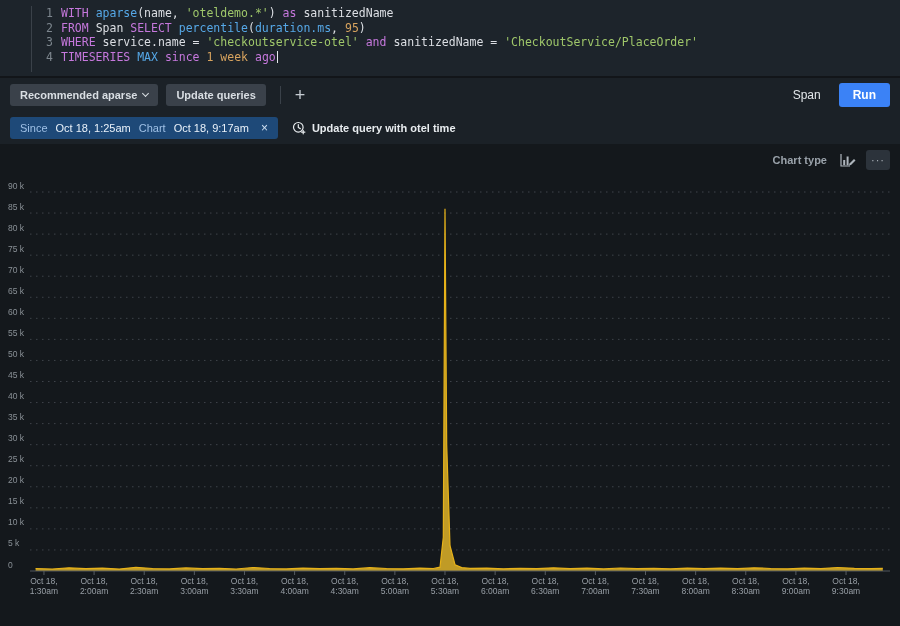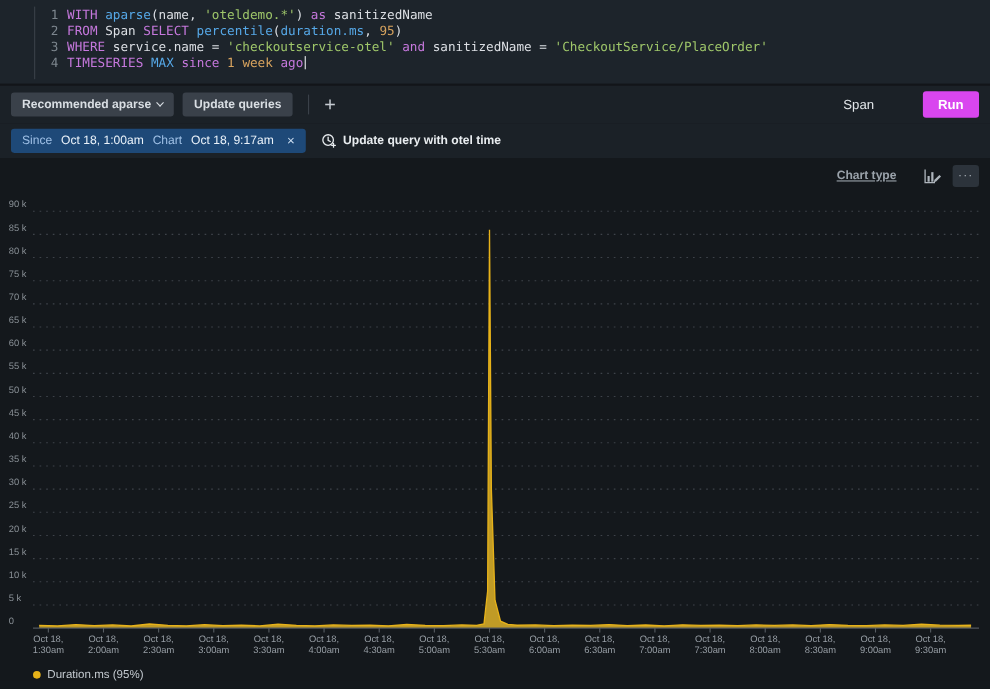--- a/index.html
+++ b/index.html
@@ -31,21 +31,21 @@
     gap:8px; font-size:11px; cursor:pointer; }
   .time-chip .k { color:#9fc0e6; }
   .time-chip .v { color:#eaf2fa; }
   .time-chip .x { color:#cfe0f2; font-size:12px; margin-left:4px; cursor:pointer; }
   .update-btn { background:none; border:none; display:flex; align-items:center; gap:6px;
     color:#e8ecef; font-size:11px; font-weight:600; cursor:pointer; }
 
   
   .chart-section { background:#14181c; }
   .chart-header { height:30px; display:flex; align-items:center; justify-content:flex-end; padding:2px 10px 0 0; gap:8px; }
-  .ct-label { color:#9aa2aa; font-size:11px; font-weight:600; margin-right:14px;text-decoration:underline; }
+  .ct-label { color:#9aa2aa; font-size:11px; font-weight:600; margin-right:2px; }
   .ct-select { width:126px; height:21px; background:#262c33; border:1px solid #4a525a; border-radius:3px;
     color:#d2d7dc; font-size:11px; display:flex; align-items:center; padding:0 8px; cursor:pointer; }
   .ct-select .chev { margin-left:auto; color:#aab1b8; }
   .icon-btn { background:none; border:none; color:#aeb5bc; cursor:pointer; display:flex; align-items:center; padding:2px; }
   .more-btn { width:24px; height:20px; background:#2c333b; border:none; border-radius:3px; color:#aab1b8;
     font-size:11px; letter-spacing:1px; line-height:10px; cursor:pointer; }
 
   .legend { display:flex; align-items:center; gap:6px; padding:4px 0 0 30px; }
   .legend-dot { width:7px; height:7px; border-radius:50%; }
   .legend-label { color:#c3c9cf; font-size:10.5px; }
@@ -71,27 +71,27 @@
   </button>
   <button class="pill-btn">
     <span>Update queries</span>
   </button>
   <div class="tb-divider"></div>
   <button class="plus-btn">
     <span>+</span>
   </button>
   <div class="tb-spacer"></div>
   <button class="clear-btn">Span</button>
-  <button class="run-btn" id="run-btn" style="background: #d946ef; margin-left: 26px;">Run</button>
+  <button class="run-btn" id="run-btn" style="background: #3b82f6;">Run</button>
 </div>
 
 <div class="chip-row">
   <div class="time-chip">
     <span class="k">Since</span>
-    <span class="v">Oct 18, 1:00am</span>
+    <span class="v">Oct 18, 1:25am</span>
     <span class="k">Chart</span>
     <span class="v">Oct 18, 9:17am</span>
     <span class="x">×</span>
   </div>
   <button class="update-btn">
     <svg width="14" height="14" viewBox="0 0 14 14">
       <circle cx="6.3" cy="6.3" r="4.8" fill="none" stroke="#e8ecef" stroke-width="1.2"></circle>
       <path d="M6.3 3.6 V6.5 L8.3 7.6" fill="none" stroke="#e8ecef" stroke-width="1.2" stroke-linecap="round"></path>
       <path d="M11.2 9.4 v3.4 M9.5 11.1 h3.4" stroke="#e8ecef" stroke-width="1.2" stroke-linecap="round"></path>
     </svg>
@@ -200,19 +200,13 @@
       <text x="745.7750000000001" y="410" font-size="8.5" fill="#989fa6" text-anchor="middle">Oct 18,</text>
       <text x="745.7750000000001" y="420" font-size="8.5" fill="#989fa6" text-anchor="middle">8:30am</text>
       <line x1="795.9050000000001" y1="397" x2="795.9050000000001" y2="401" stroke="#565c62" stroke-width="1"></line>
       <text x="795.9050000000001" y="410" font-size="8.5" fill="#989fa6" text-anchor="middle">Oct 18,</text>
       <text x="795.9050000000001" y="420" font-size="8.5" fill="#989fa6" text-anchor="middle">9:00am</text>
       <line x1="846.0350000000001" y1="397" x2="846.0350000000001" y2="401" stroke="#565c62" stroke-width="1"></line>
       <text x="846.0350000000001" y="410" font-size="8.5" fill="#989fa6" text-anchor="middle">Oct 18,</text>
       <text x="846.0350000000001" y="420" font-size="8.5" fill="#989fa6" text-anchor="middle">9:30am</text>
     </svg>
 
-  <div class="legend" id="legend">
-      <div style="display: flex; align-items: center; gap: 6px;">
-        <span class="legend-dot" style="background: rgb(231, 178, 25);"></span>
-        <span class="legend-label">Duration.ms (95%)</span>
-      </div>
-    </div>
 </div>
 
 </body></html>

